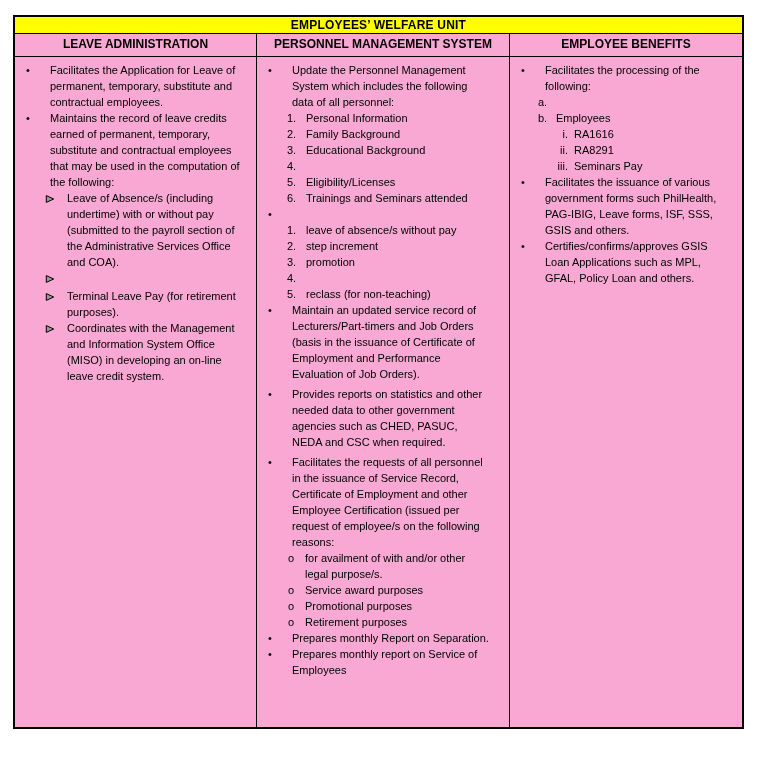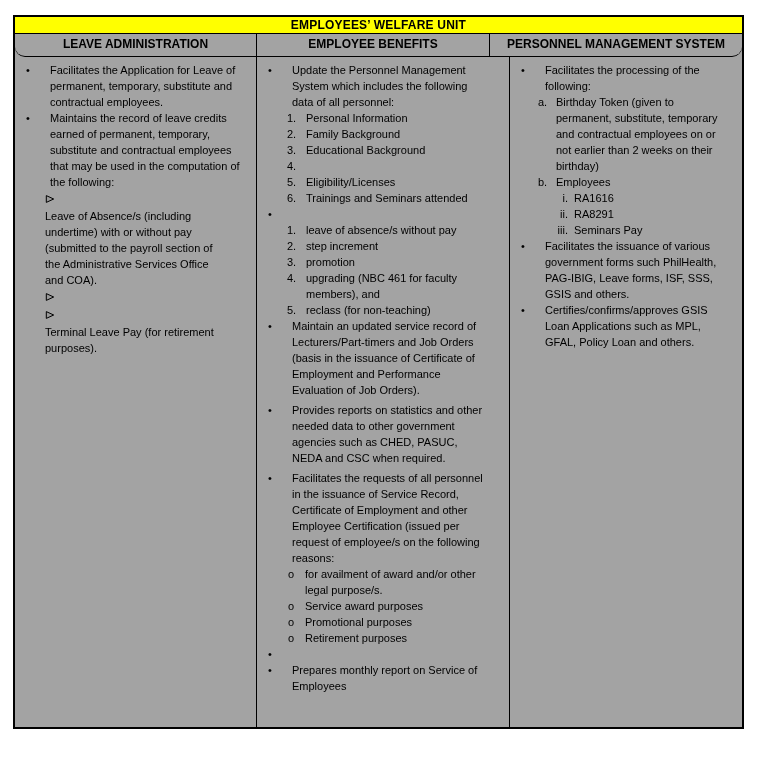--- a/index.html
+++ b/index.html
@@ -2,67 +2,67 @@
 <html><head>
 <meta charset="utf-8">
 <style>
   html,body { margin:0; padding:0; background:#ffffff; }
   .page {
     position:relative; width:758px; height:760px; background:#ffffff;
     font-family:"Liberation Sans","DejaVu Sans",sans-serif; color:#000;
   }
   .ewu-table {
     position:absolute; left:13px; top:15px; width:731px;
-    border:2px solid #000; box-sizing:border-box; background:#a3a3a3;
+    border:2px solid #000; box-sizing:border-box; background:#f9a8d4;
   }
   .title-row {
     height:17px; line-height:16px; text-align:center;
     font-size:12px; font-weight:700; letter-spacing:.2px;
     border-bottom:1px solid #000; box-sizing:border-box;
   }
-  .header-row { display:flex; border-bottom:1px solid #000;border-radius:10px; }
+  .header-row { display:flex; border-bottom:1px solid #000; }
   .hcell {
     height:22px; line-height:21px; text-align:center;
     font-size:12px; font-weight:700; box-sizing:border-box;
   }
   .body-row { display:flex; height:670px; }
   .bcell { box-sizing:border-box; padding-top:5px; overflow:hidden; }
   .c0 { width:241px; }
   .c1 { width:253px; border-left:1px solid #000; }
   .c2 { flex:1; border-left:1px solid #000; }
 
   .item { display:flex; font-size:11px; line-height:16px; }
   .item.gap { margin-top:4px; }
   .marker { flex:0 0 auto; }
   .text { white-space:pre; }
 
   .item.bullet  { padding-left:11px; }
   .item.bullet  .marker { width:24px; }
-  .item.arrow   { padding-left:30px;flex-direction:column; }
+  .item.arrow   { padding-left:30px; }
   .item.arrow   .marker { width:22px; }
   .item.arrow svg { display:inline-block; margin-top:4px; }
   .item.num     { padding-left:30px; }
   .item.num     .marker { width:19px; }
   .item.circle  { padding-left:31px; }
   .item.circle  .marker { width:17px; }
   .item.alpha   { padding-left:28px; }
   .item.alpha   .marker { width:18px; }
   .item.roman   { padding-left:36px; }
   .item.roman   .marker { width:22px; text-align:right; padding-right:6px; box-sizing:content-box; }
 </style>
 </head>
 <body>
 
 <div class="page">
   <div class="ewu-table">
     <div class="title-row" style="background: rgb(255, 255, 0);">EMPLOYEES’ WELFARE UNIT</div>
     <div class="header-row">
       <div class="hcell c0">LEAVE ADMINISTRATION</div>
+      <div class="hcell c1">PERSONNEL MANAGEMENT SYSTEM</div>
       <div class="hcell c2">EMPLOYEE BENEFITS</div>
-      <div class="hcell c1">PERSONNEL MANAGEMENT SYSTEM</div>
     </div>
     <div class="body-row">
       <div class="bcell c0">
           <div class="item bullet">
             <span class="marker">•</span>
             <span class="text">Facilitates the Application for Leave of
 permanent, temporary, substitute and
 contractual employees.</span>
           </div>
           <div class="item bullet">
@@ -88,20 +88,29 @@
                 <path d="M1.3 1.6 L8.7 5 L1.3 8.4 Z" fill="#999999" stroke="#000000" stroke-width="1" stroke-linejoin="miter"></path>
               </svg></span>
           </div>
           <div class="item arrow">
             <span class="marker"><svg width="10" height="10" viewBox="0 0 10 10">
                 <path d="M1.3 1.6 L8.7 5 L1.3 8.4 Z" fill="#999999" stroke="#000000" stroke-width="1" stroke-linejoin="miter"></path>
               </svg></span>
             <span class="text">Terminal Leave Pay (for retirement
 purposes).</span>
           </div>
+          <div class="item arrow">
+            <span class="marker"><svg width="10" height="10" viewBox="0 0 10 10">
+                <path d="M1.3 1.6 L8.7 5 L1.3 8.4 Z" fill="#999999" stroke="#000000" stroke-width="1" stroke-linejoin="miter"></path>
+              </svg></span>
+            <span class="text">Coordinates with the Management
+and Information System Office
+(MISO) in developing an on-line
+leave credit system.</span>
+          </div>
         </div>
       <div class="bcell c1">
           <div class="item bullet">
             <span class="marker">•</span>
             <span class="text">Update the Personnel Management
 System which includes the following
 data of all personnel:</span>
           </div>
           <div class="item num">
             <span class="marker">1.</span>
@@ -136,22 +145,20 @@
           <div class="item num">
             <span class="marker">2.</span>
             <span class="text">step increment</span>
           </div>
           <div class="item num">
             <span class="marker">3.</span>
             <span class="text">promotion</span>
           </div>
           <div class="item num">
             <span class="marker">4.</span>
-            <span class="text">upgrading (NBC 461 for faculty
-members), and</span>
           </div>
           <div class="item num">
             <span class="marker">5.</span>
             <span class="text">reclass (for non-teaching)</span>
           </div>
           <div class="item bullet">
             <span class="marker">•</span>
             <span class="text">Maintain an updated service record of
 Lecturers/Part-timers and Job Orders
 (basis in the issuance of Certificate of
@@ -169,57 +176,53 @@
             <span class="marker">•</span>
             <span class="text">Facilitates the requests of all personnel
 in the issuance of Service Record,
 Certificate of Employment and other
 Employee Certification (issued per
 request of employee/s on the following
 reasons:</span>
           </div>
           <div class="item circle">
             <span class="marker">o</span>
-            <span class="text">for availment of award and/or other
+            <span class="text">for availment of with and/or other
 legal purpose/s.</span>
           </div>
           <div class="item circle">
             <span class="marker">o</span>
             <span class="text">Service award purposes</span>
           </div>
           <div class="item circle">
             <span class="marker">o</span>
             <span class="text">Promotional purposes</span>
           </div>
           <div class="item circle">
             <span class="marker">o</span>
             <span class="text">Retirement purposes</span>
           </div>
           <div class="item bullet">
             <span class="marker">•</span>
+            <span class="text">Prepares monthly Report on Separation.</span>
           </div>
           <div class="item bullet">
             <span class="marker">•</span>
             <span class="text">Prepares monthly report on Service of
 Employees</span>
           </div>
         </div>
       <div class="bcell c2">
           <div class="item bullet">
             <span class="marker">•</span>
             <span class="text">Facilitates the processing of the
 following:</span>
           </div>
           <div class="item alpha">
             <span class="marker">a.</span>
-            <span class="text">Birthday Token (given to
-permanent, substitute, temporary
-and contractual employees on or
-not earlier than 2 weeks on their
-birthday)</span>
           </div>
           <div class="item alpha">
             <span class="marker">b.</span>
             <span class="text">Employees</span>
           </div>
           <div class="item roman">
             <span class="marker">i.</span>
             <span class="text">RA1616</span>
           </div>
           <div class="item roman">

